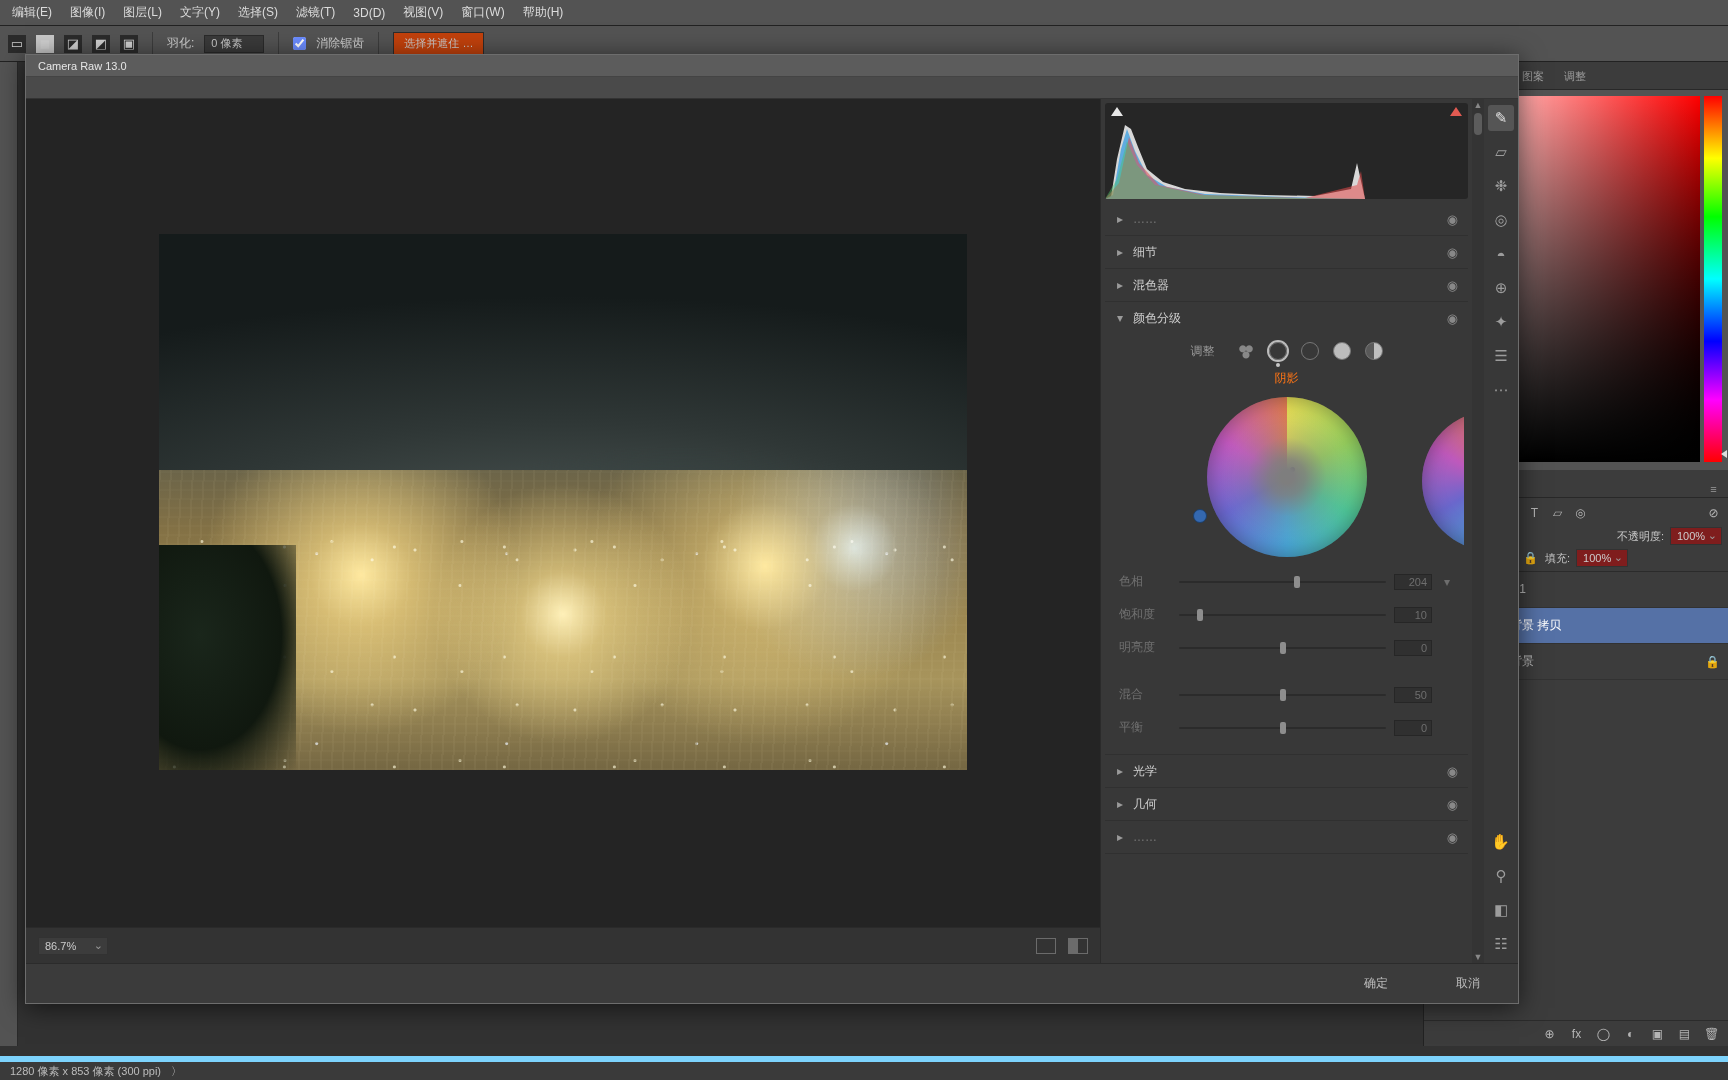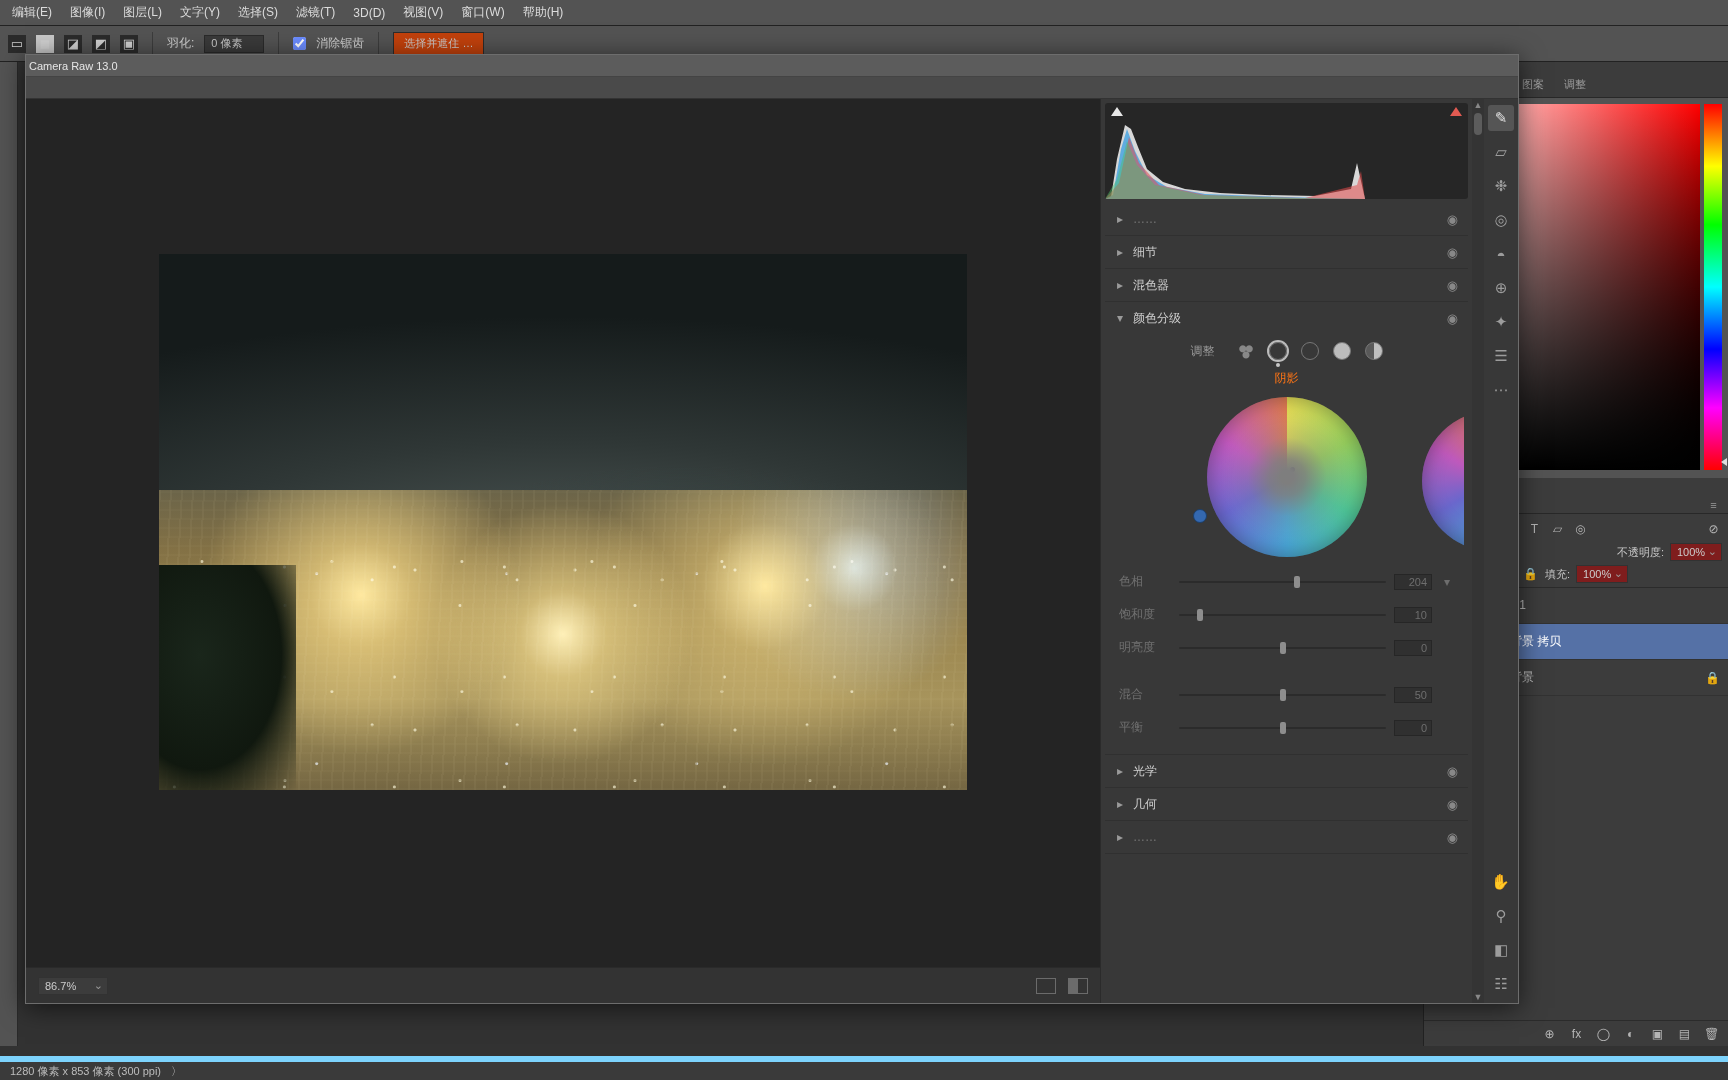--- a/index.html
+++ b/index.html
@@ -56,21 +56,21 @@
       top: 62px;
       right: 0;
       width: 305px;
       bottom: 34px;
       background: #3c3c3c;
       display: flex;
       flex-direction: column;
       border-left: 1px solid #222;
     }
     .panel-tabs {
-      height: 36px;
+      height: 28px;
       background: #3c3c3c;
       display: flex;
       align-items: flex-end;
       gap: 4px;
       padding: 0 6px;
       border-bottom: 1px solid #282828;
     }
     .panel-tabs span {
       padding: 5px 8px; font-size: 11px; color: #9c9c9c;
     }
@@ -160,21 +160,21 @@
       position: absolute;
       left: 25px; top: 54px;
       width: 1494px; height: 950px;
       background: #454545;
       border: 1px solid #6d6d6d;
       box-shadow: 0 4px 24px rgba(0,0,0,.6);
       display: flex; flex-direction: column;
     }
     .acr-titlebar {
       height: 22px; background: #5c5c5c;
-      display:flex; align-items:center; padding:0 3px;
+      display:flex; align-items:center; padding:0 12px;
       font-size:11px; color:#e6e6e6; border-bottom:1px solid #444;
     }
     .acr-doc-tabs {
       height:22px; background:#4a4a4a;
       display:flex; align-items:center; font-size:11px;
       color:#9a9a9a; padding-left:6px;
       border-bottom:1px solid #333;
     }
     .acr-header {
       height:32px; background:#383838;
@@ -699,13 +699,17 @@
         <div class="t">☰</div>
         <div class="t">⋯</div>
         <div class="spacer"></div>
         <div class="t">✋</div>
         <div class="t">⚲</div>
         <div class="t">◧</div>
         <div class="t">☷</div>
       </div>
   </div>
 
+  <div class="acr-buttons">
+    <span class="acr-btn">确定</span>
+    <span class="acr-btn">取消</span>
+  </div>
 </div>
 
 </body></html>

